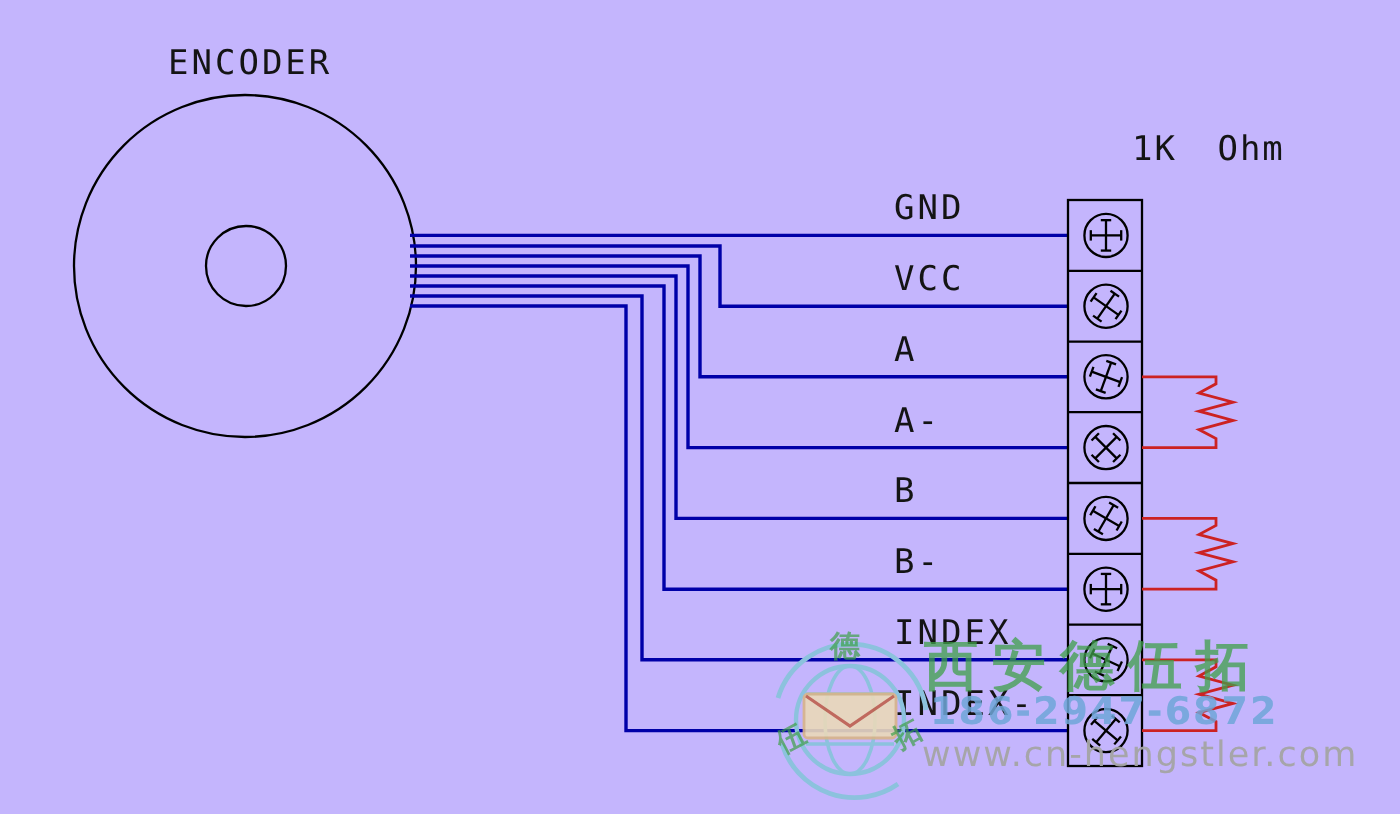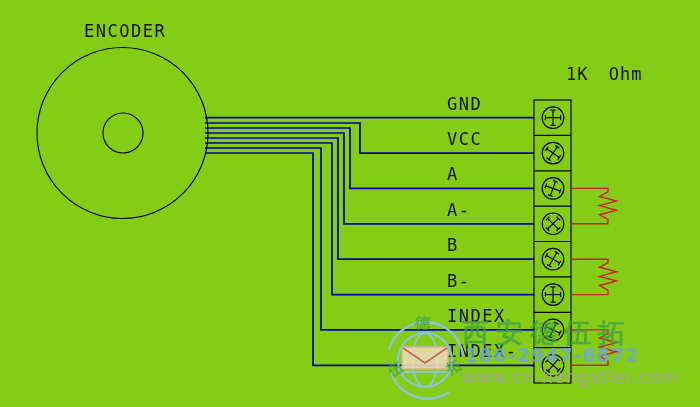--- a/index.html
+++ b/index.html
@@ -1,19 +1,19 @@
 <!DOCTYPE html>
 <html style="--wire: #0000a8; --res: #cc2222; --ink: #000000; --wm-green: #3fa04a; --wm-blue: #6fa6d9; --wm-gray: #a5a5a5; --globe: #8cc2dd; --envelope: #ead9b9; --envelope-edge: #d8b488; --envelope-flap: #c0614d;"><head>
 <meta charset="utf-8">
 <style>
   html,body{margin:0;padding:0;background:#fff;}
   .stage{
     position:relative;
     width:700px;height:407px;
-    background:#84cc16;
+    background:#c4b5fd;
     overflow:hidden;
     font-family:"DejaVu Sans Mono", monospace;
   }
   svg{display:block;width:700px;height:407px;}
   .cad-text{
     font-family:"DejaVu Sans Mono", monospace;
     fill:#141414;
     font-size:17px;
     letter-spacing:1.5px;
   }

